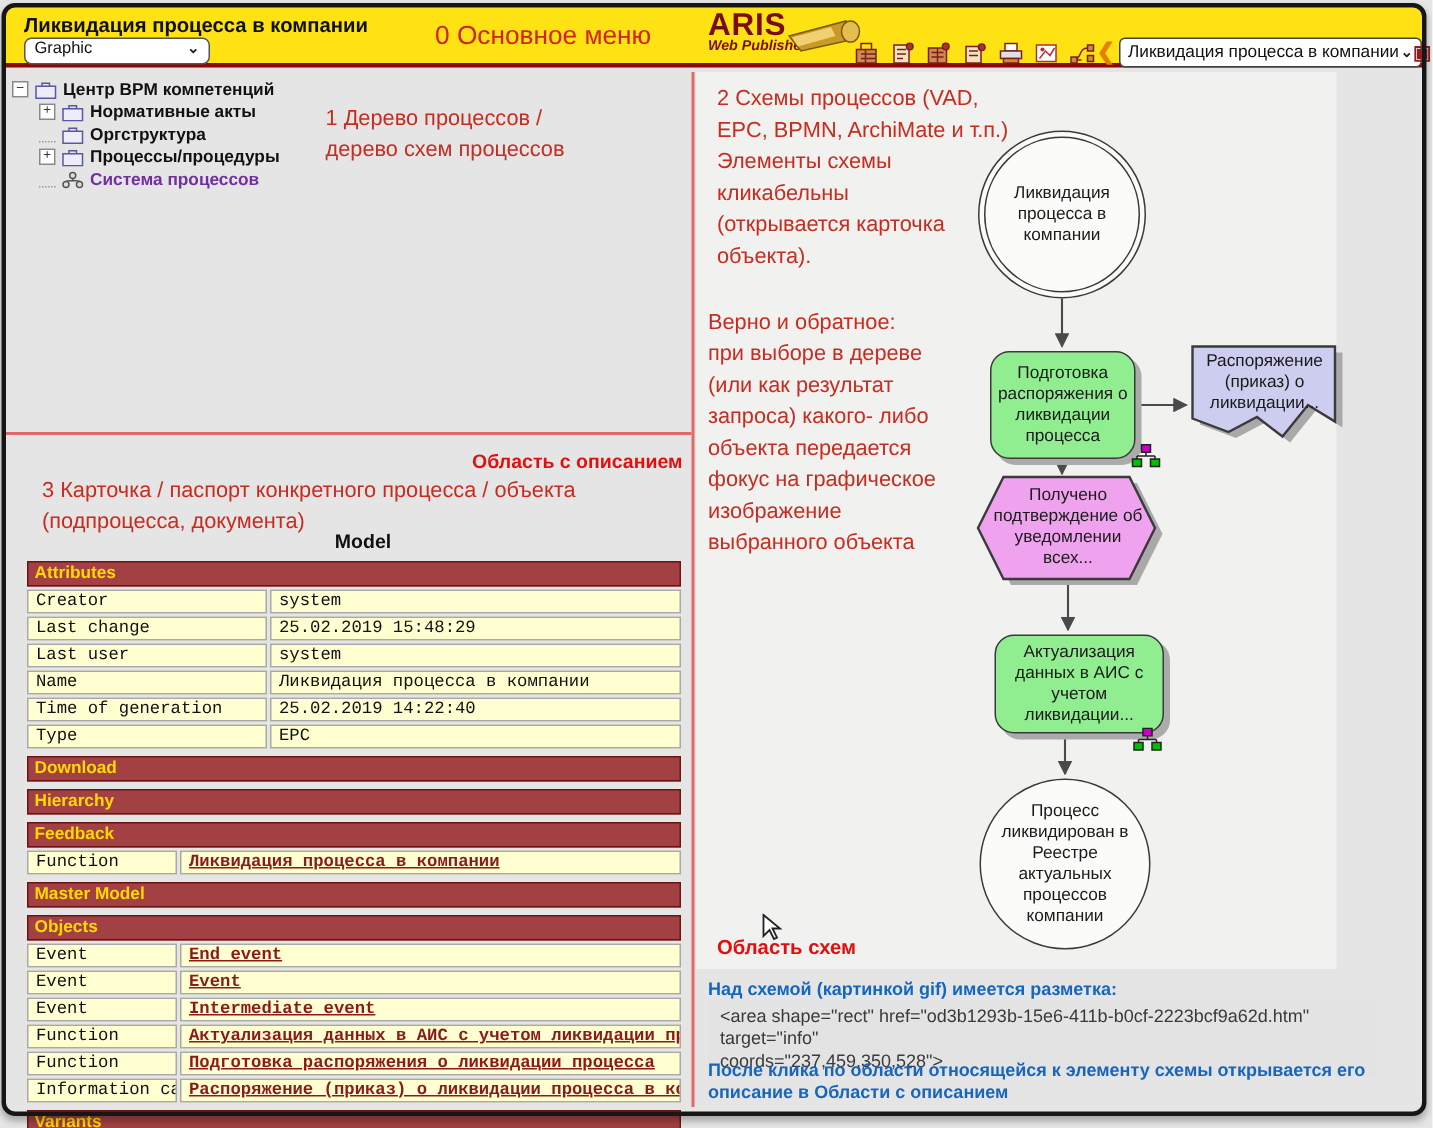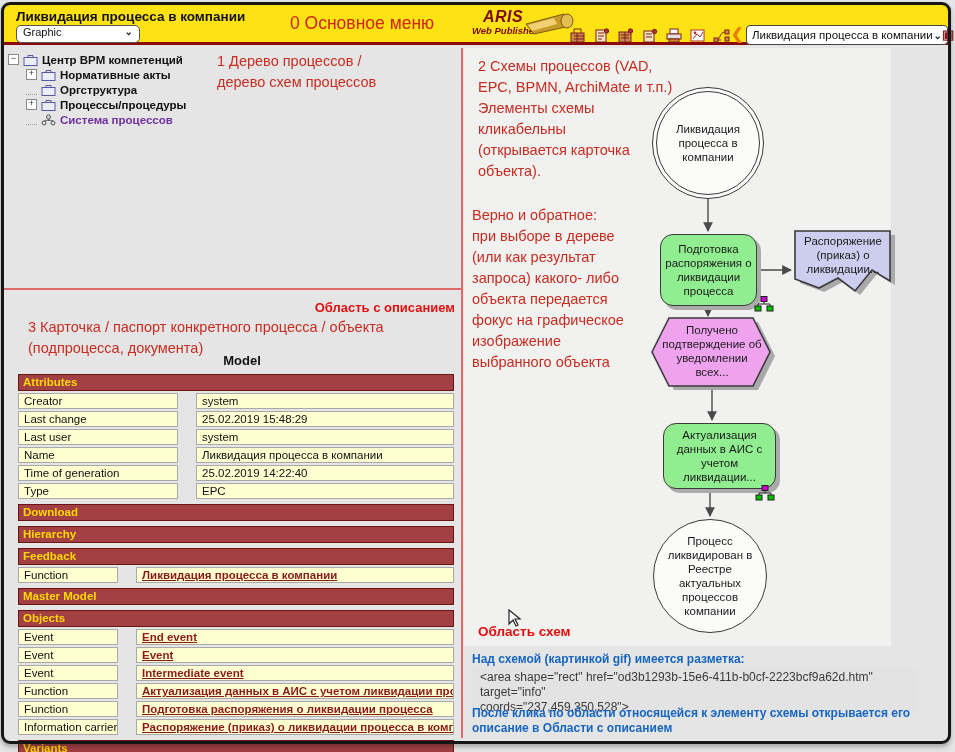--- a/index.html
+++ b/index.html
@@ -5,21 +5,21 @@
   html,body{margin:0;padding:0;background:#fff;}
   .stage{position:relative;width:955px;height:752px;font-family:"Liberation Sans",sans-serif;overflow:hidden;background:#e5e5e5;}
   .frame{position:absolute;left:1px;top:2px;width:944px;height:736px;border:3px solid #161616;border-radius:9px;pointer-events:none;z-index:60;box-shadow:0 3px 5px rgba(0,0,0,.28);}
 
   
   .hdr{position:absolute;left:4px;top:5px;width:944px;height:40px;background:#FFE214;border-bottom:3px solid #8A0A0A;box-sizing:border-box;}
   .hdr-title{position:absolute;left:12px;top:4px;font-size:13.5px;font-weight:bold;color:#111;}
   .gsel{position:absolute;left:12px;top:20px;width:110px;height:16px;background:#fff;border:1.5px solid #555;border-radius:5px;font-size:11px;color:#111;padding:0 6px;display:flex;align-items:flex-start;justify-content:space-between;}
   .menu-note{position:absolute;left:286px;top:8px;font-size:17.5px;color:#D02418;}
   .logo{position:absolute;left:468px;top:2px;width:120px;height:36px;color:#7A0C0C;}
-  .logo-t{font-size:16px;font-weight:bold;font-style:italic;letter-spacing:.5px;line-height:20px;margin-left:11px;}
+  .logo-t{font-size:21px;font-weight:bold;letter-spacing:.5px;line-height:20px;}
   .logo-s{font-size:9.5px;font-weight:bold;font-style:italic;margin-top:-2px;}
   .horn{position:absolute;left:520px;top:7px;z-index:1;}
   .tbar{position:absolute;left:565px;top:22px;display:flex;gap:6px;}
   .tico{width:18px;height:17px;display:inline-block;}
   .back-ch{position:absolute;left:727px;top:20px;font-size:15px;font-weight:bold;color:#E87E00;}
   .msel{position:absolute;left:742px;top:20px;width:190px;height:18px;background:#fff;border:1.5px solid #444;border-radius:4px;font-size:11.5px;color:#111;padding:0 5px;display:flex;align-items:center;justify-content:space-between;box-sizing:content-box;}
   .chv{font-size:10px;font-weight:bold;color:#222;}
   .clip-ico{position:absolute;left:938px;top:22px;width:12px;height:15px;color:#8B2020;font-size:13px;font-weight:bold;overflow:hidden;}
 
   
@@ -30,30 +30,30 @@
   .tree{position:absolute;left:8px;top:52px;width:205px;font-size:11.5px;font-weight:bold;color:#111;}
   .trow{display:flex;align-items:center;height:15px;white-space:nowrap;}
   .tindent{margin-left:18px;}
   .expbox{width:9px;height:9px;border:1px solid #888;background:#fff;font-size:9px;line-height:7px;text-align:center;color:#333;margin-right:4px;flex:0 0 auto;font-weight:normal;}
   .expspace{width:11px;height:9px;margin-right:4px;border-bottom:1px dotted #999;flex:0 0 auto;}
   .ticon{margin-right:4px;flex:0 0 auto;display:inline-flex;}
   .tlabel{color:#111;}
   .tlabel.sel{color:#7030A0;}
 
   .note-red{color:#C62C20;font-size:14.5px;line-height:21px;white-space:pre-line;}
-  .tree-note{position:absolute;left:217px;top:51px;}
+  .tree-note{position:absolute;left:217px;top:69px;}
   .area-label{position:absolute;left:0;width:455px;text-align:right;font-size:13px;font-weight:bold;color:#E01010;}
   .card-note{position:absolute;left:28px;top:317px;}
   .model-title{position:absolute;left:11px;top:353px;width:462px;text-align:center;font-size:13px;font-weight:bold;color:#111;}
 
   
   .sections{position:absolute;left:18px;top:374px;width:436px;}
   .sec-bar{height:13px;background:#A34043;border:1px solid #6B1414;color:#FFD900;font-size:11.5px;font-weight:bold;padding:1px 4px 1px 4px;margin-top:5px;line-height:12px;}
   .sec-bar:first-child{margin-top:0;}
-  .sec-row{display:flex;gap:18px;margin-top:2px;}
+  .sec-row{display:flex;gap:2px;margin-top:2px;font-family:Liberation Mono, monospace;}
   .cell{background:#FFFFD2;border:1px solid #A9A9A9;font-size:11.5px;color:#111;padding:0 5px;height:14px;line-height:14px;white-space:nowrap;overflow:hidden;box-sizing:content-box;}
   .cell.lab{width:88px;flex:0 0 auto;}
   .cell.lab.wide{width:148px;}
   .cell.val{flex:1 1 auto;}
   .rlink{color:#8B1A1A;font-weight:bold;text-decoration:underline;}
 
   
   .canvas{position:absolute;left:464px;top:48px;width:427px;height:598px;background:#F1F1EF;}
   .rnote1{position:absolute;left:478px;top:56px;width:200px;}
   .rnote2{position:absolute;left:472px;top:205px;width:200px;}

